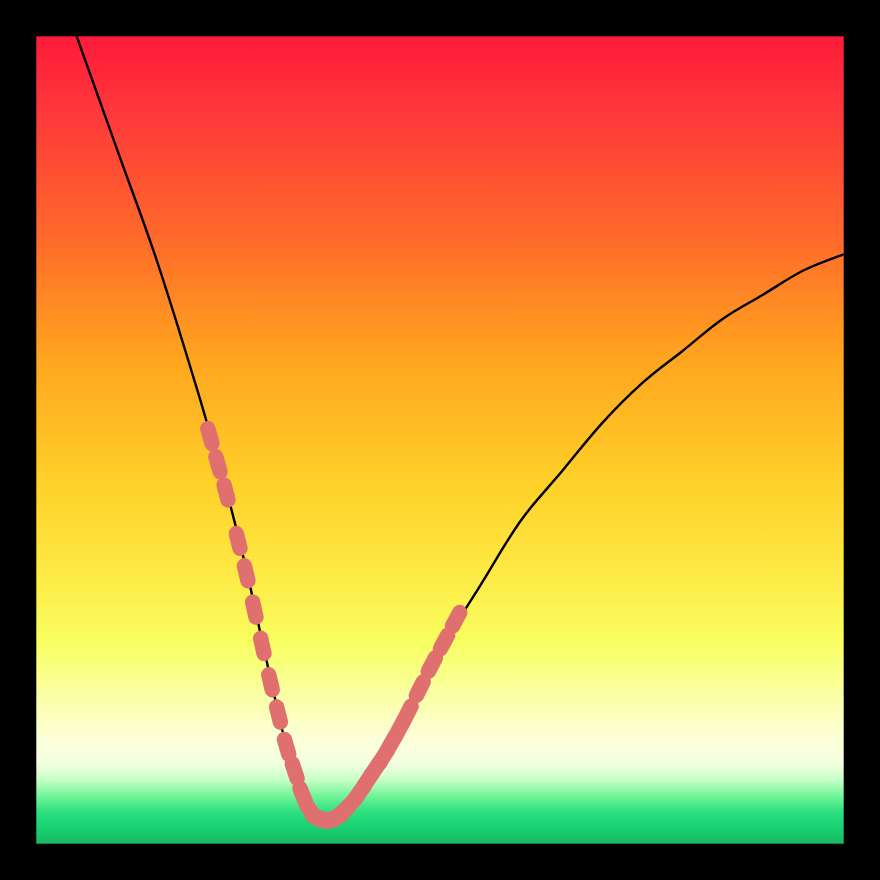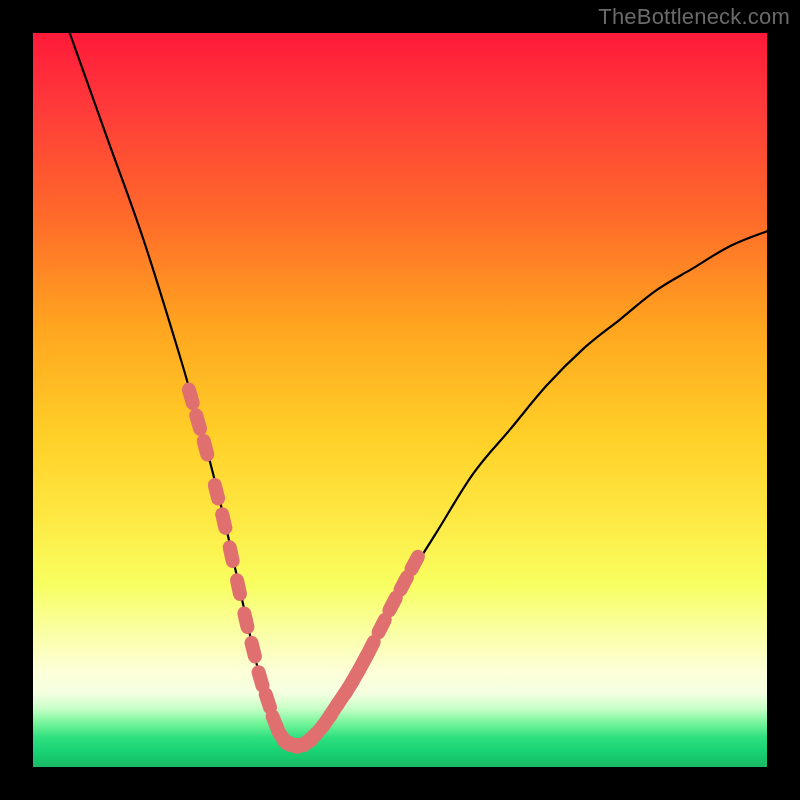--- a/index.html
+++ b/index.html
@@ -57,21 +57,20 @@
     left: 0;
     top: 0;
     width: 734px;
     height: 734px;
   }
 </style>
 </head>
 <body>
 
 <div class="frame">
-  <div class="watermark">TheBottleneck.com</div>
   <div class="plot">
     <svg class="curve" viewBox="0 0 734 734" preserveAspectRatio="none">
       <path id="curve-path" fill="none" stroke="#000000" stroke-width="2.2" stroke-linecap="round" d="M36.7,0.0 C43.3,18.5 60.2,65.8 73.4,102.8 C86.6,139.8 96.9,165.9 110.1,205.5 C123.3,245.2 137.6,292.6 146.8,323.0 C156.0,353.3 156.2,355.8 161.5,374.3 C166.8,392.8 170.9,405.9 176.2,425.7 C181.4,445.5 185.6,462.0 190.8,484.4 C196.1,506.9 200.2,526.7 205.5,550.5 C210.8,574.3 216.2,599.4 220.2,616.6 C224.2,633.7 224.9,636.7 227.5,645.9 C230.2,655.2 232.2,660.0 234.9,667.9 C237.5,675.9 239.6,683.4 242.2,690.0 C244.9,696.6 246.9,700.7 249.6,704.6 C252.2,708.6 254.3,710.7 256.9,712.0 C259.5,713.3 261.6,712.0 264.2,712.0 C266.9,712.0 268.9,713.3 271.6,712.0 C274.2,710.7 275.0,708.6 278.9,704.6 C282.9,700.7 288.3,696.6 293.6,690.0 C298.9,683.4 303.0,675.9 308.3,667.9 C313.6,660.0 317.7,655.2 323.0,645.9 C328.2,636.7 332.4,627.1 337.6,616.6 C342.9,606.0 347.0,597.8 352.3,587.2 C357.6,576.6 357.8,573.7 367.0,557.8 C376.2,542.0 390.5,520.3 403.7,499.1 C416.9,478.0 427.2,458.9 440.4,440.4 C453.6,421.9 463.9,412.2 477.1,396.4 C490.3,380.5 500.6,366.9 513.8,352.3 C527.0,337.8 537.3,327.5 550.5,315.6 C563.7,303.7 574.0,296.8 587.2,286.3 C600.4,275.7 610.7,266.1 623.9,256.9 C637.1,247.7 647.4,242.8 660.6,234.9 C673.8,227.0 684.1,219.5 697.3,212.9 C710.5,206.3 727.4,200.8 734.0,198.2"></path>
       <g id="markers">
           <line x1="155.9" y1="356.6" x2="159.7" y2="370.1" stroke="#e07070" stroke-width="14" stroke-linecap="round"></line>
           <line x1="163.2" y1="382.3" x2="167.1" y2="395.8" stroke="#e07070" stroke-width="14" stroke-linecap="round"></line>
           <line x1="170.7" y1="407.9" x2="174.3" y2="421.5" stroke="#e07070" stroke-width="14" stroke-linecap="round"></line>
           <line x1="181.8" y1="452.0" x2="185.2" y2="465.5" stroke="#e07070" stroke-width="14" stroke-linecap="round"></line>
           <line x1="189.2" y1="481.3" x2="192.4" y2="494.9" stroke="#e07070" stroke-width="14" stroke-linecap="round"></line>
           <line x1="196.7" y1="514.3" x2="199.7" y2="528.0" stroke="#e07070" stroke-width="14" stroke-linecap="round"></line>

